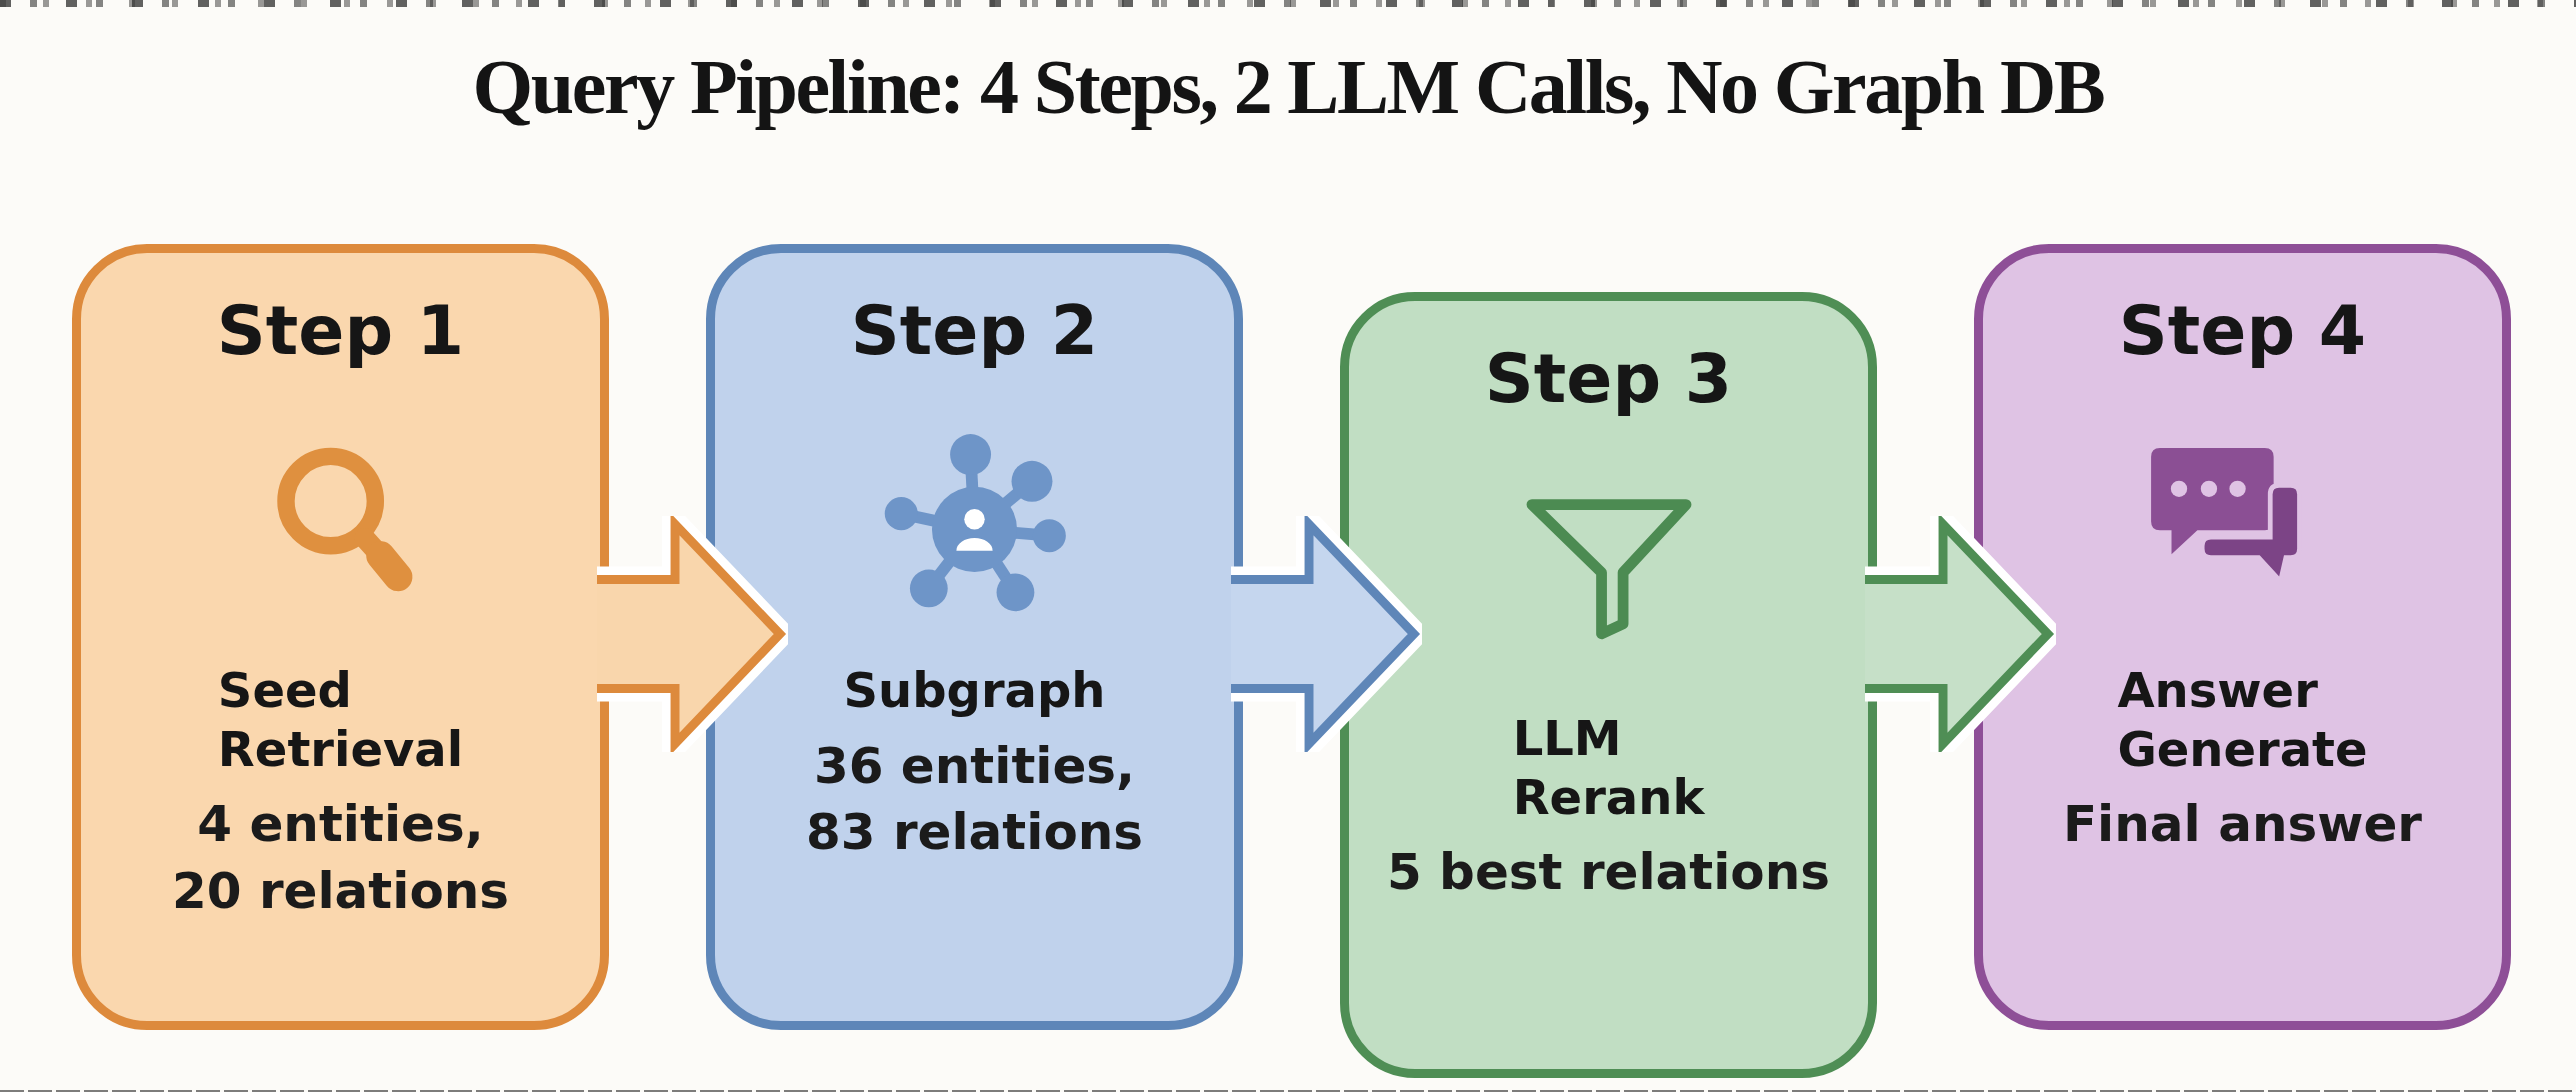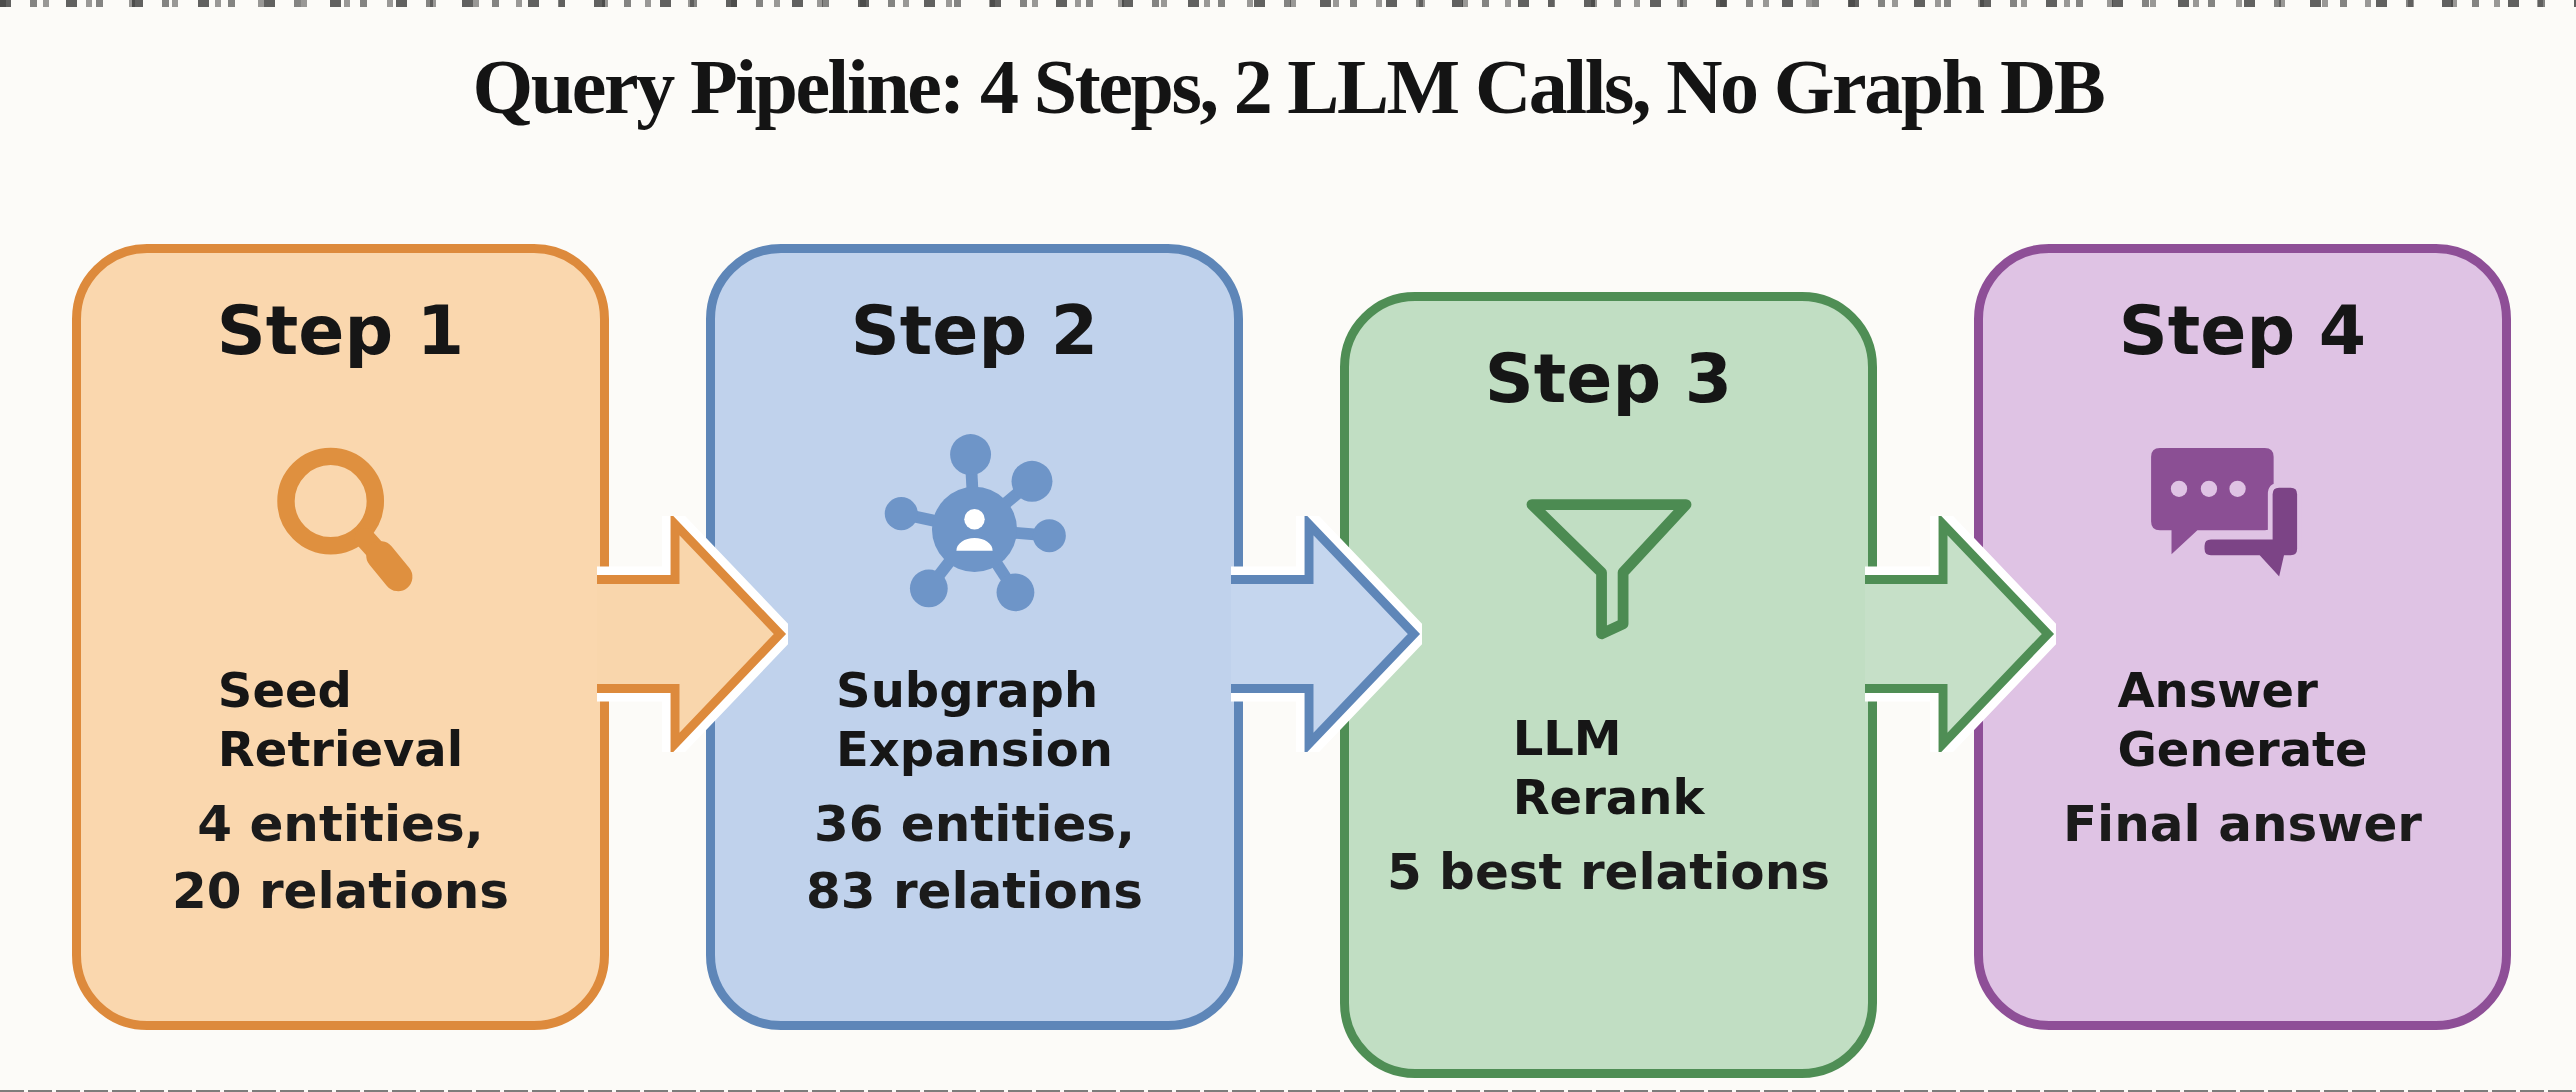--- a/index.html
+++ b/index.html
@@ -105,21 +105,20 @@
         <circle cx="172" cy="210" r="24"></circle>
         <circle cx="62" cy="205" r="24"></circle>
         <circle cx="120" cy="130" r="54"></circle>
       </g>
       <circle cx="120" cy="117" r="13" fill="#ffffff"></circle>
       <path d="M97,157 a23,16 0 0 1 46,0 z" fill="#ffffff"></path>
     </svg>
   </div>
   <div class="step-name">
     <div>Subgraph</div>
-    <div>Expansion</div>
   </div>
   <div class="step-detail">
     <div>36 entities,</div>
     <div>83 relations</div>
   </div>
 </div>
 
 <div class="step-card" style="left: 1340px; margin-top: 48px; --fill: #C1DEC3; --border: #4F8E55; --icon: #4C8B52;">
   <div class="step-label">Step 3</div>
   <div class="icon-wrap">

